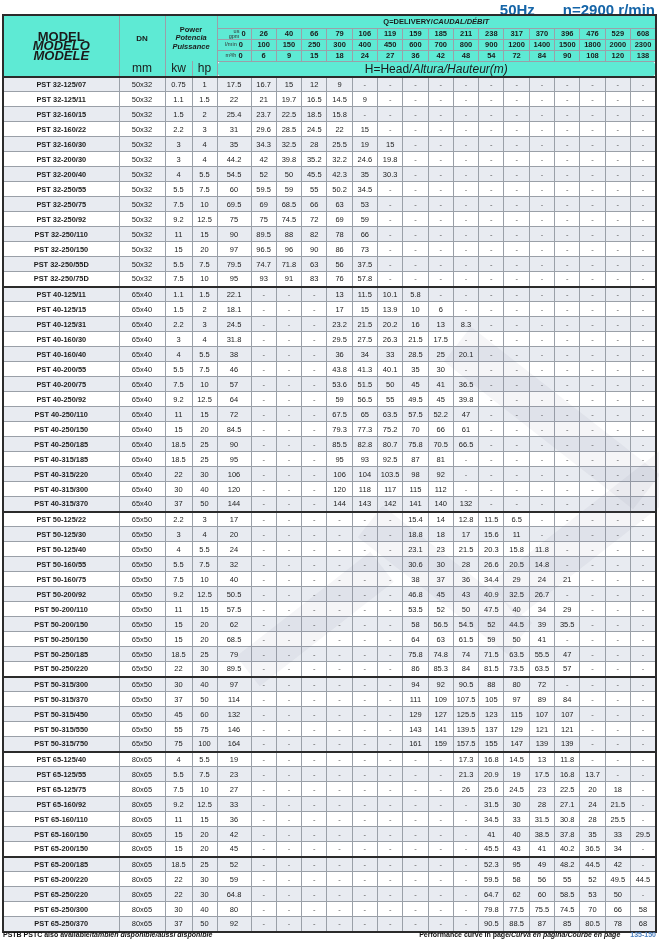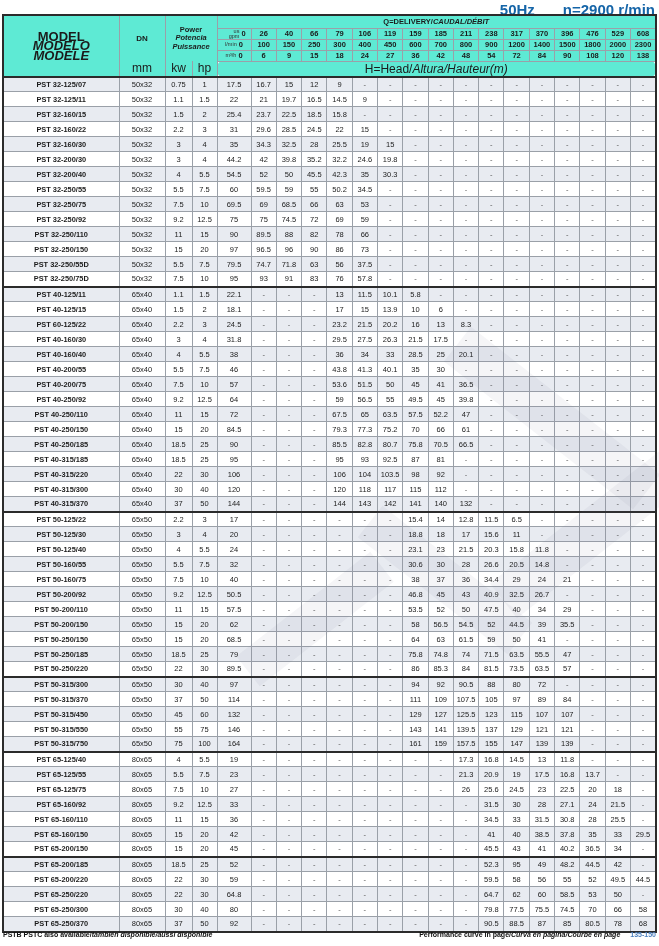--- a/index.html
+++ b/index.html
@@ -524,21 +524,21 @@
         <td class="dash">-</td>
         <td class="dash">-</td>
         <td class="dash">-</td>
         <td class="dash">-</td>
         <td class="dash">-</td>
         <td class="dash">-</td>
         <td class="dash">-</td>
         <td class="dash">-</td>
       </tr>
       <tr>
-        <td class="mc">PST 60-125/22</td>
+        <td class="mc">PST 40-125/31</td>
         <td>65x40</td>
         <td>2.2</td>
         <td>3</td>
         <td>24.5</td>
         <td class="dash">-</td>
         <td class="dash">-</td>
         <td class="dash">-</td>
         <td>23.2</td>
         <td>21.5</td>
         <td>20.2</td>

